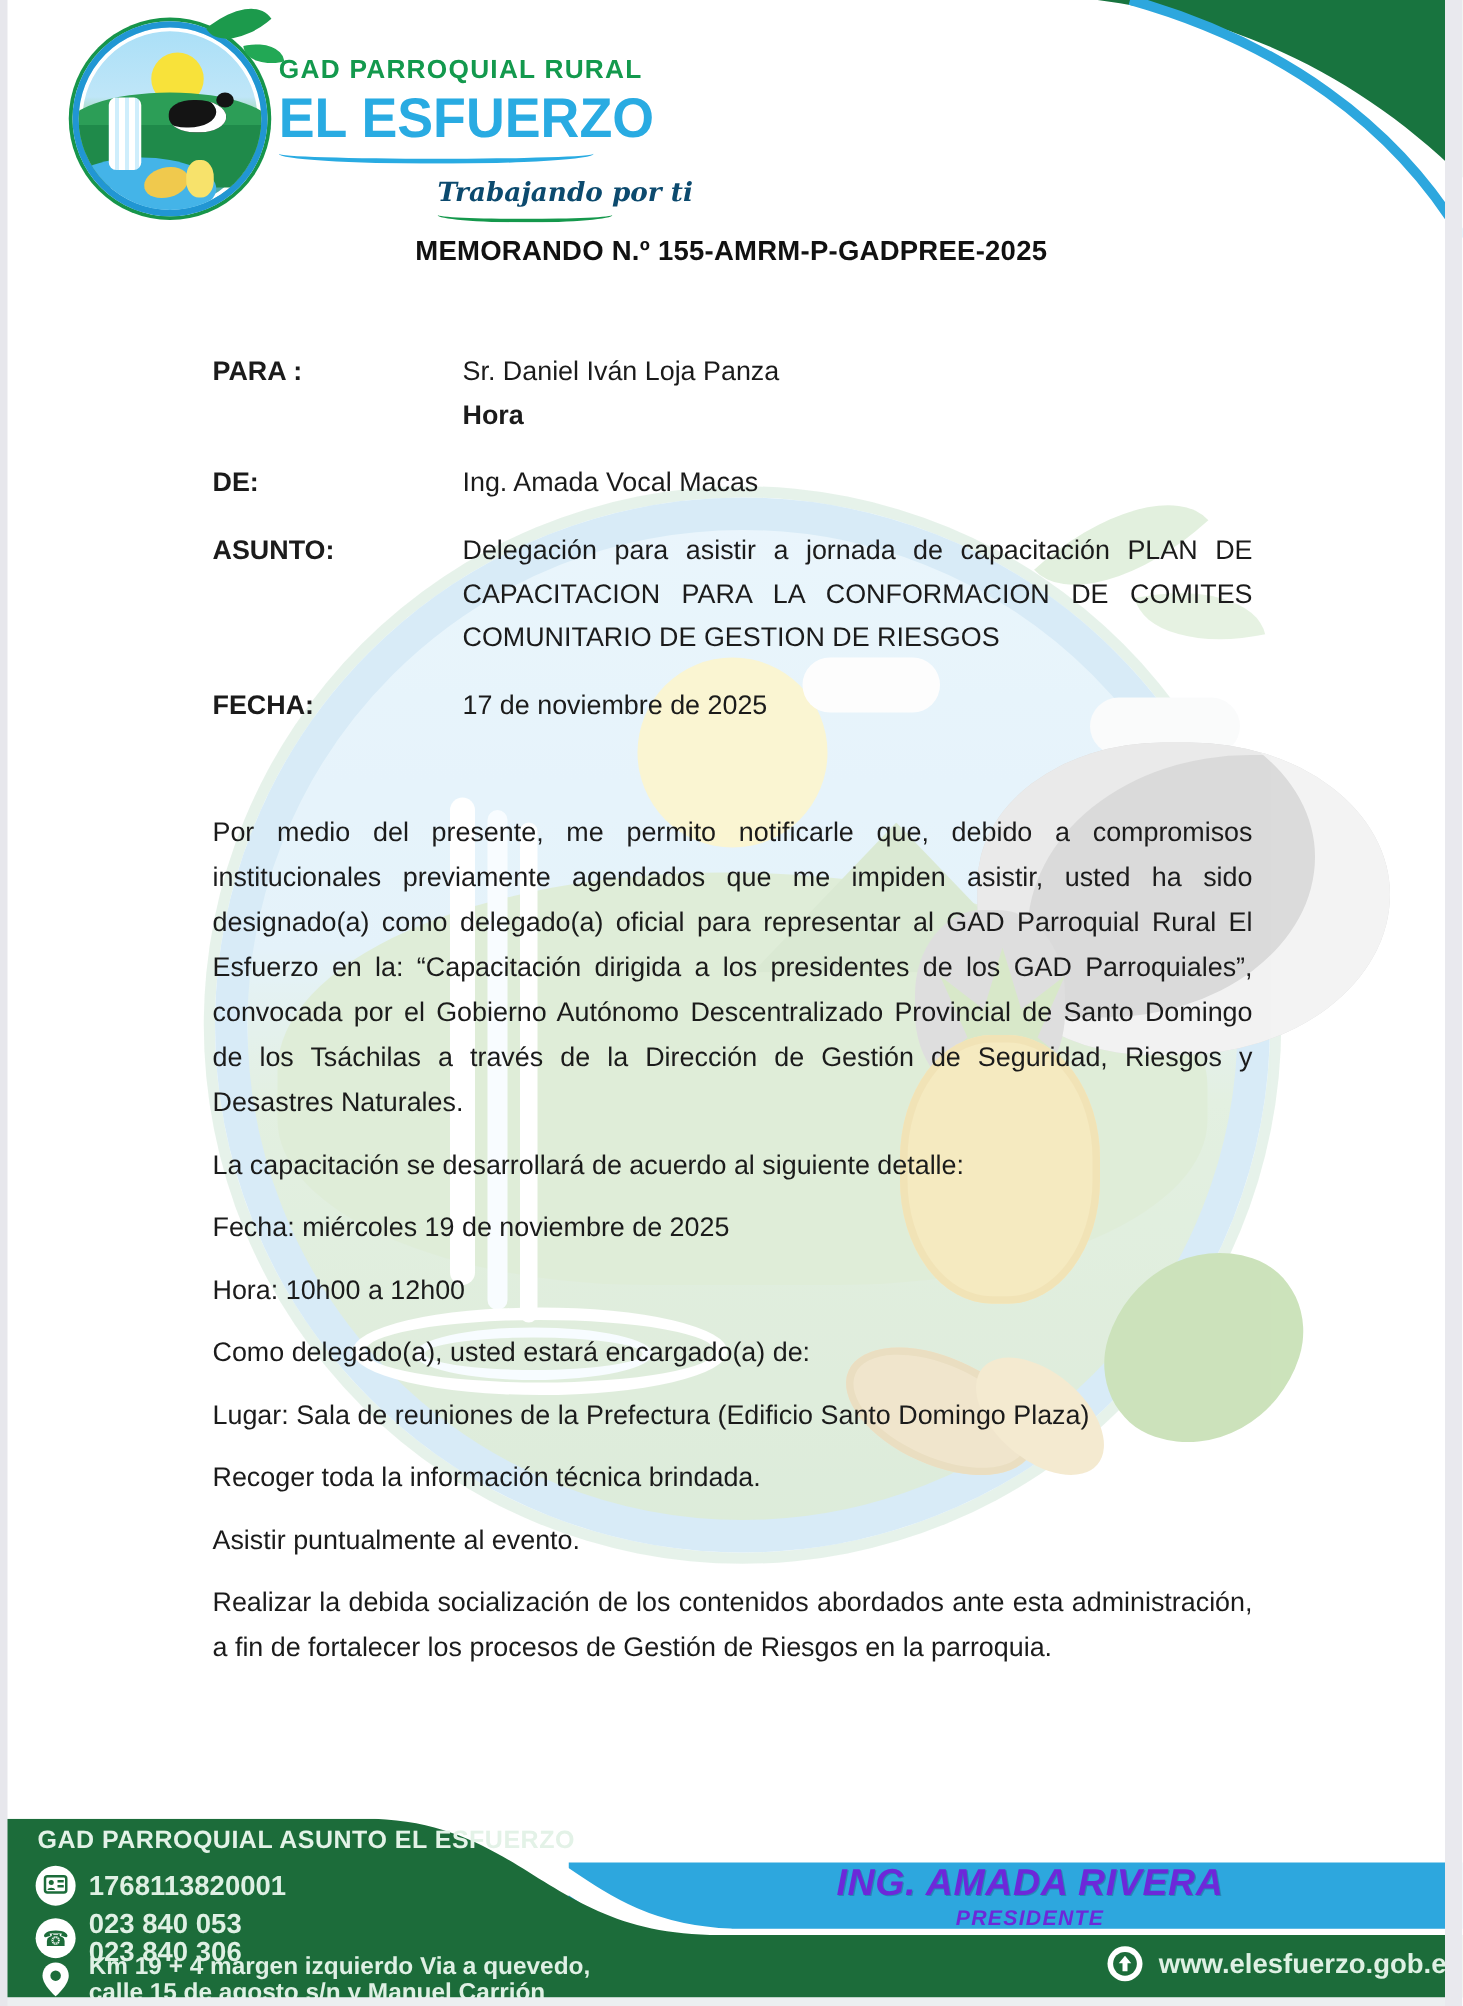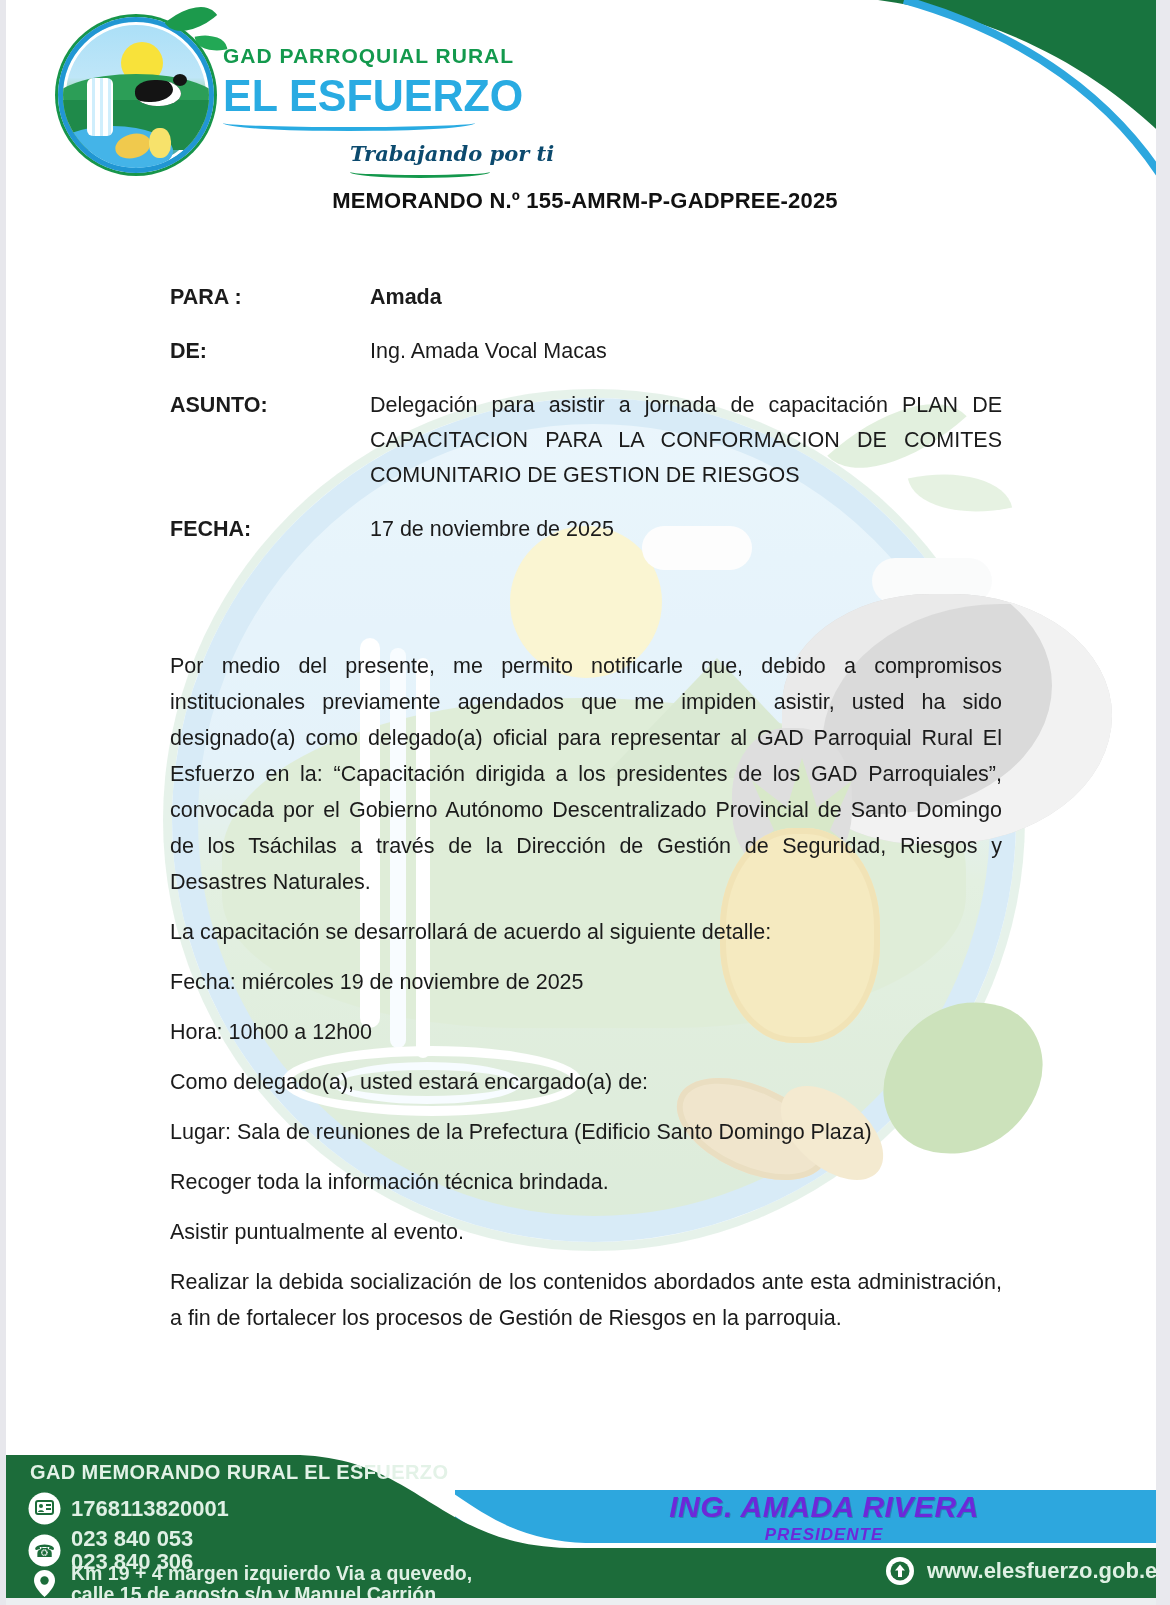--- a/index.html
+++ b/index.html
@@ -163,21 +163,22 @@
     <div class="tag-swoosh"></div>
   </div>
 
   <div class="content">
     <div class="memo-title">MEMORANDO N.º 155-AMRM-P-GADPREE-2025</div>
 
     <div class="fields">
       <div class="field">
         <div class="field-label">PARA :</div>
         <div class="field-value">
-          <div class="sub">Amada</div>
+          <div>Sr. Daniel Iván Loja Panza</div>
+          <div class="sub">Hora</div>
         </div>
       </div>
       <div class="field">
         <div class="field-label">DE:</div>
         <div class="field-value">
           <div>Ing. Amada Vocal Macas</div>
         </div>
       </div>
       <div class="field">
         <div class="field-label">ASUNTO:</div>
@@ -201,21 +202,21 @@
       <p class="just">Realizar la debida socialización de los contenidos abordados ante esta administración, a fin de fortalecer los procesos de Gestión de Riesgos en la parroquia.</p>
     </div>
   </div>
 
   <svg class="footer-svg" width="1170" height="150" viewBox="0 0 1170 150">
     <rect x="455" y="35" width="715" height="53" fill="#2da7de"></rect>
     <path d="M310,-6 C445,2 455,92 585,97" stroke="#ffffff" stroke-width="18" fill="none"></path>
     <path d="M0,0 H300 C420,5 438,90 568,93 L1170,93 V143 H0 Z" fill="#1c6c3a"></path>
   </svg>
 
-  <div class="footer-org">GAD MEMORANDO RURAL EL ESFUERZO</div>
+  <div class="footer-org">GAD PARROQUIAL ASUNTO EL ESFUERZO</div>
 
   <div class="f-row f-ruc">
     <svg class="f-icon" viewBox="0 0 33 33">
       <circle cx="16.5" cy="16.5" r="16" fill="#ffffff"></circle>
       <rect x="8" y="9" width="17" height="13" rx="2" fill="none" stroke="#1c6c3a" stroke-width="2"></rect>
       <circle cx="13" cy="14" r="2" fill="#1c6c3a"></circle>
       <path d="M10,20 C10,17.5 16,17.5 16,20 Z" fill="#1c6c3a"></path>
       <rect x="18" y="12" width="5" height="2" fill="#1c6c3a"></rect>
       <rect x="18" y="16" width="5" height="2" fill="#1c6c3a"></rect>
       <rect x="11" y="24" width="11" height="3" rx="1" fill="#ffffff"></rect>

